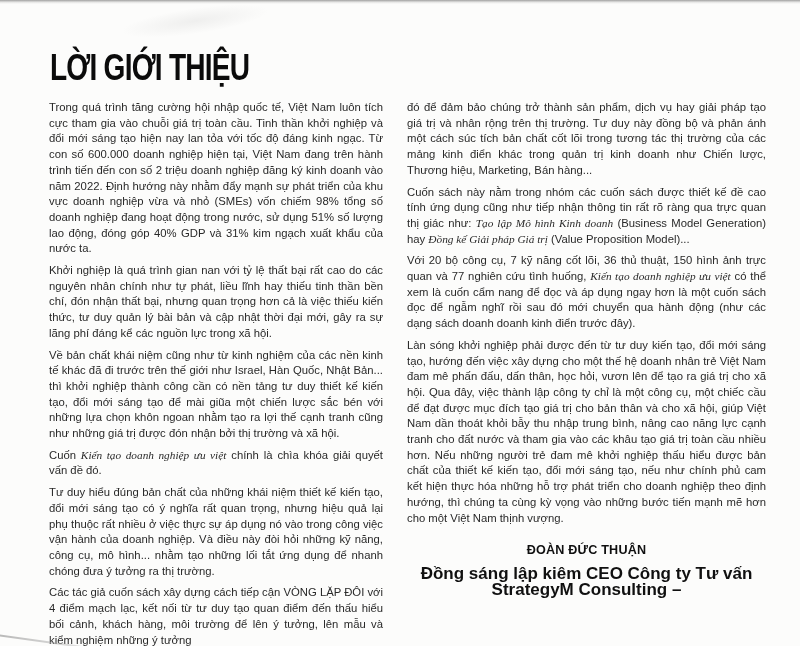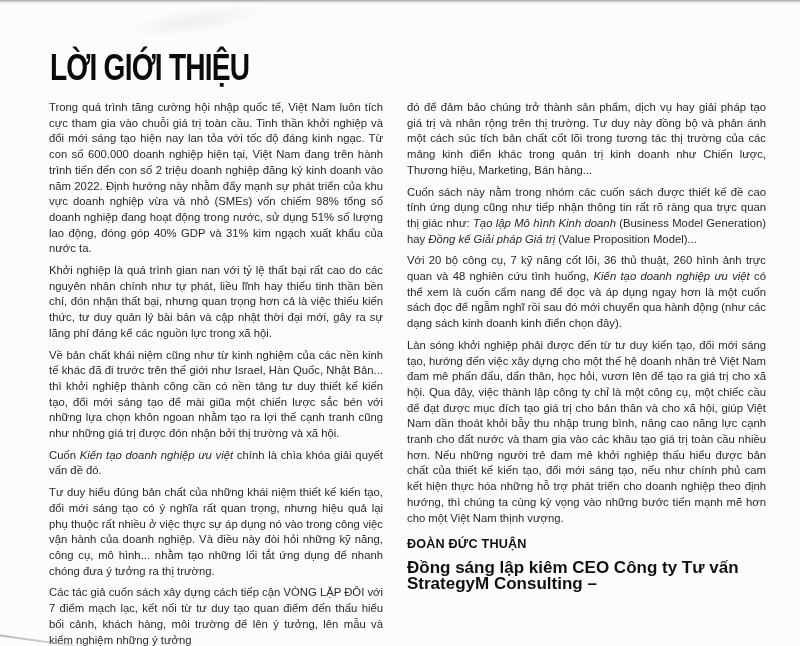--- a/index.html
+++ b/index.html
@@ -29,22 +29,22 @@
     position: absolute; top: 100px; left: 49px; width: 717px;
     display: flex; gap: 24px;
   }
   .col {
     color: #292929; font-size: 11.3px; line-height: 15.7px;
     text-align: justify;
   }
   .col-left  { width: 334px; }
   .col-right { width: 359px; }
   .col p { margin: 0 0 6px 0; }
-  .it { font-style: italic; }
-  .sig { margin-top: 11px; text-align: left; color: #101010; }
+  .it { font-style: italic; font-family: Liberation Serif, serif; }
+  .sig { margin-top: 17px; text-align: center; color: #101010; }
   .sig-name { font-weight: bold; font-size: 12.6px; letter-spacing: .2px; margin-bottom: 7px; }
   .sig-role { font-weight: bold; font-size: 17px; line-height: 16.5px; }
   .corner-line {
     position: absolute; left: -10px; top: 633px; width: 115px; height: 2px;
     background: linear-gradient(90deg, rgba(150,150,150,.7), rgba(190,190,190,.25));
     transform: rotate(8deg); transform-origin: left top;
   }
 </style>
 </head>
 <body>
@@ -54,27 +54,27 @@
 
 <h1 class="title">LỜI GIỚI THIỆU</h1>
 
 <div class="columns">
   <div class="col col-left">
       <p><span>Trong quá trình tăng cường hội nhập quốc tế, Việt Nam luôn tích cực tham gia vào chuỗi giá trị toàn cầu. Tinh thần khởi nghiệp và đổi mới sáng tạo hiện nay lan tỏa với tốc độ đáng kinh ngạc. Từ con số 600.000 doanh nghiệp hiện tại, Việt Nam đang trên hành trình tiến đến con số 2 triệu doanh nghiệp đăng ký kinh doanh vào năm 2022. Định hướng này nhằm đẩy mạnh sự phát triển của khu vực doanh nghiệp vừa và nhỏ (SMEs) vốn chiếm 98% tổng số doanh nghiệp đang hoạt động trong nước, sử dụng 51% số lượng lao động, đóng góp 40% GDP và 31% kim ngạch xuất khẩu của nước ta.</span></p>
       <p><span>Khởi nghiệp là quá trình gian nan với tỷ lệ thất bại rất cao do các nguyên nhân chính như tự phát, liều lĩnh hay thiếu tinh thần bền chí, đón nhận thất bại, nhưng quan trọng hơn cả là việc thiếu kiến thức, tư duy quản lý bài bản và cập nhật thời đại mới, gây ra sự lãng phí đáng kể các nguồn lực trong xã hội.</span></p>
       <p><span>Về bản chất khái niệm cũng như từ kinh nghiệm của các nền kinh tế khác đã đi trước trên thế giới như Israel, Hàn Quốc, Nhật Bản... thì khởi nghiệp thành công cần có nền tảng tư duy thiết kế kiến tạo, đổi mới sáng tạo để mài giũa một chiến lược sắc bén với những lựa chọn khôn ngoan nhằm tạo ra lợi thế cạnh tranh cũng như những giá trị được đón nhận bởi thị trường và xã hội.</span></p>
       <p><span>Cuốn </span><span class="it">Kiến tạo doanh nghiệp ưu việt</span><span> chính là chìa khóa giải quyết vấn đề đó.</span></p>
       <p><span>Tư duy hiểu đúng bản chất của những khái niệm thiết kế kiến tạo, đổi mới sáng tạo có ý nghĩa rất quan trọng, nhưng hiệu quả lại phụ thuộc rất nhiều ở việc thực sự áp dụng nó vào trong công việc vận hành của doanh nghiệp. Và điều này đòi hỏi những kỹ năng, công cụ, mô hình... nhằm tạo những lối tắt ứng dụng để nhanh chóng đưa ý tưởng ra thị trường.</span></p>
-      <p><span>Các tác giả cuốn sách xây dựng cách tiếp cận VÒNG LẶP ĐÔI với 7 điểm mạch lạc, kết nối từ tư duy tạo quan điểm đến thấu hiểu bối cảnh, khách hàng, môi trường để lên ý tưởng, lên mẫu và kiểm nghiệm những ý tưởng</span></p>
+      <p><span>Các tác giả cuốn sách xây dựng cách tiếp cận VÒNG LẶP ĐÔI với 4 điểm mạch lạc, kết nối từ tư duy tạo quan điểm đến thấu hiểu bối cảnh, khách hàng, môi trường để lên ý tưởng, lên mẫu và kiểm nghiệm những ý tưởng</span></p>
     </div>
   <div class="col col-right">
     <div>
         <p><span>đó để đảm bảo chúng trở thành sản phẩm, dịch vụ hay giải pháp tạo giá trị và nhân rộng trên thị trường. Tư duy này đồng bộ và phản ánh một cách súc tích bản chất cốt lõi trong tương tác thị trường của các mảng kinh điển khác trong quản trị kinh doanh như Chiến lược, Thương hiệu, Marketing, Bán hàng...</span></p>
         <p><span>Cuốn sách này nằm trong nhóm các cuốn sách được thiết kế đề cao tính ứng dụng cũng như tiếp nhận thông tin rất rõ ràng qua trực quan thị giác như: </span><span class="it">Tạo lập Mô hình Kinh doanh</span><span> (Business Model Generation) hay </span><span class="it">Đồng kế Giải pháp Giá trị</span><span> (Value Proposition Model)...</span></p>
-        <p><span>Với 20 bộ công cụ, 7 kỹ năng cốt lõi, 36 thủ thuật, 260 hình ảnh trực quan và 48 nghiên cứu tình huống, </span><span class="it">Kiến tạo doanh nghiệp ưu việt</span><span> có thể xem là cuốn cẩm nang để đọc và áp dụng ngay hơn là một cuốn sách đọc để ngẫm nghĩ rồi sau đó mới chuyển qua hành động (như các dạng sách kinh doanh kinh điển chọn đây).</span></p>
+        <p><span>Với 20 bộ công cụ, 7 kỹ năng cốt lõi, 36 thủ thuật, 150 hình ảnh trực quan và 77 nghiên cứu tình huống, </span><span class="it">Kiến tạo doanh nghiệp ưu việt</span><span> có thể xem là cuốn cẩm nang để đọc và áp dụng ngay hơn là một cuốn sách đọc để ngẫm nghĩ rồi sau đó mới chuyển qua hành động (như các dạng sách doanh doanh kinh điển trước đây).</span></p>
         <p><span>Làn sóng khởi nghiệp phải được đến từ tư duy kiến tạo, đổi mới sáng tạo, hướng đến việc xây dựng cho một thế hệ doanh nhân trẻ Việt Nam đam mê phấn đấu, dấn thân, học hỏi, vươn lên để tạo ra giá trị cho xã hội. Qua đây, việc thành lập công ty chỉ là một công cụ, một chiếc cầu để đạt được mục đích tạo giá trị cho bản thân và cho xã hội, giúp Việt Nam dần thoát khỏi bẫy thu nhập trung bình, nâng cao năng lực cạnh tranh cho đất nước và tham gia vào các khâu tạo giá trị toàn cầu nhiều hơn. Nếu những người trẻ đam mê khởi nghiệp thấu hiểu được bản chất của thiết kế kiến tạo, đổi mới sáng tạo, nếu như chính phủ cam kết hiện thực hóa những hỗ trợ phát triển cho doanh nghiệp theo định hướng, thì chúng ta cùng kỳ vọng vào những bước tiến mạnh mẽ hơn cho một Việt Nam thịnh vượng.</span></p>
       </div>
     <div class="sig">
       <div class="sig-name">ĐOÀN ĐỨC THUẬN</div>
       <div class="sig-role">
           <div>Đồng sáng lập kiêm CEO Công ty Tư vấn StrategyM Consulting –</div>
         </div>
     </div>
   </div>
 </div>

